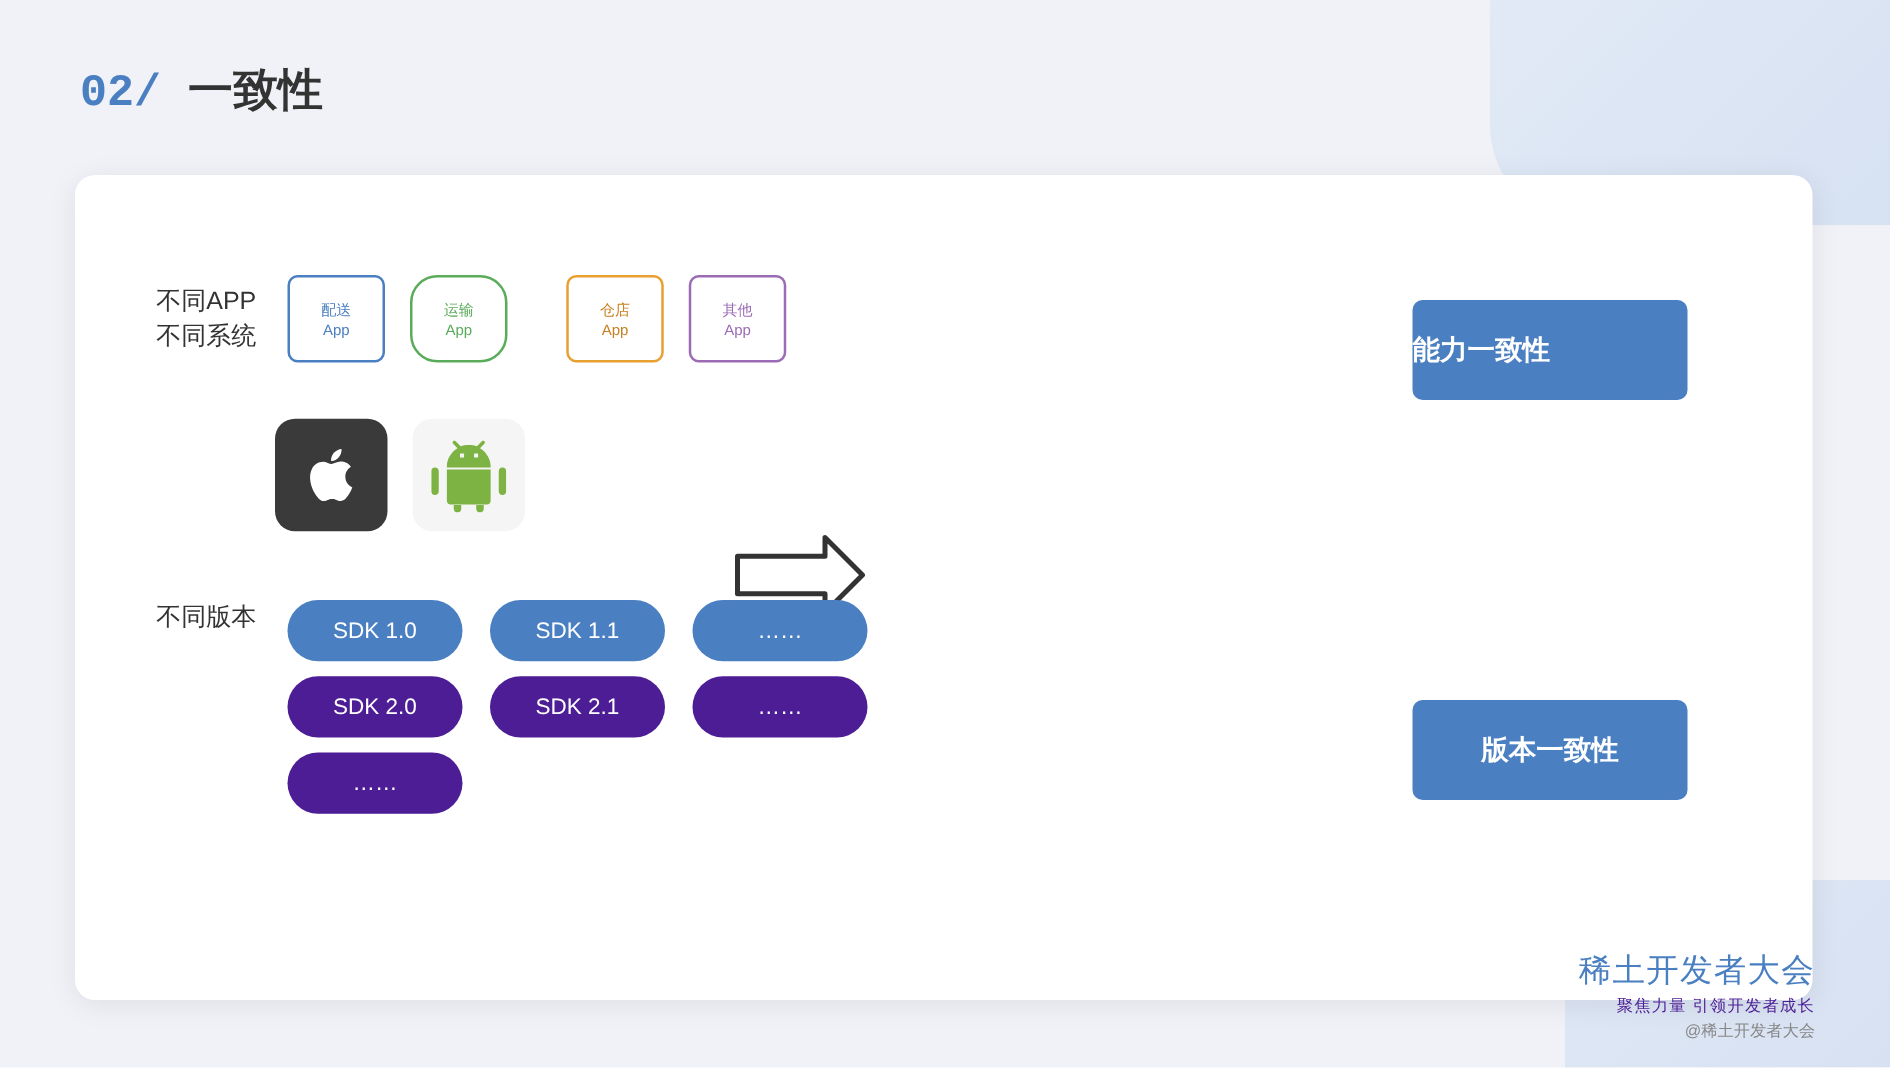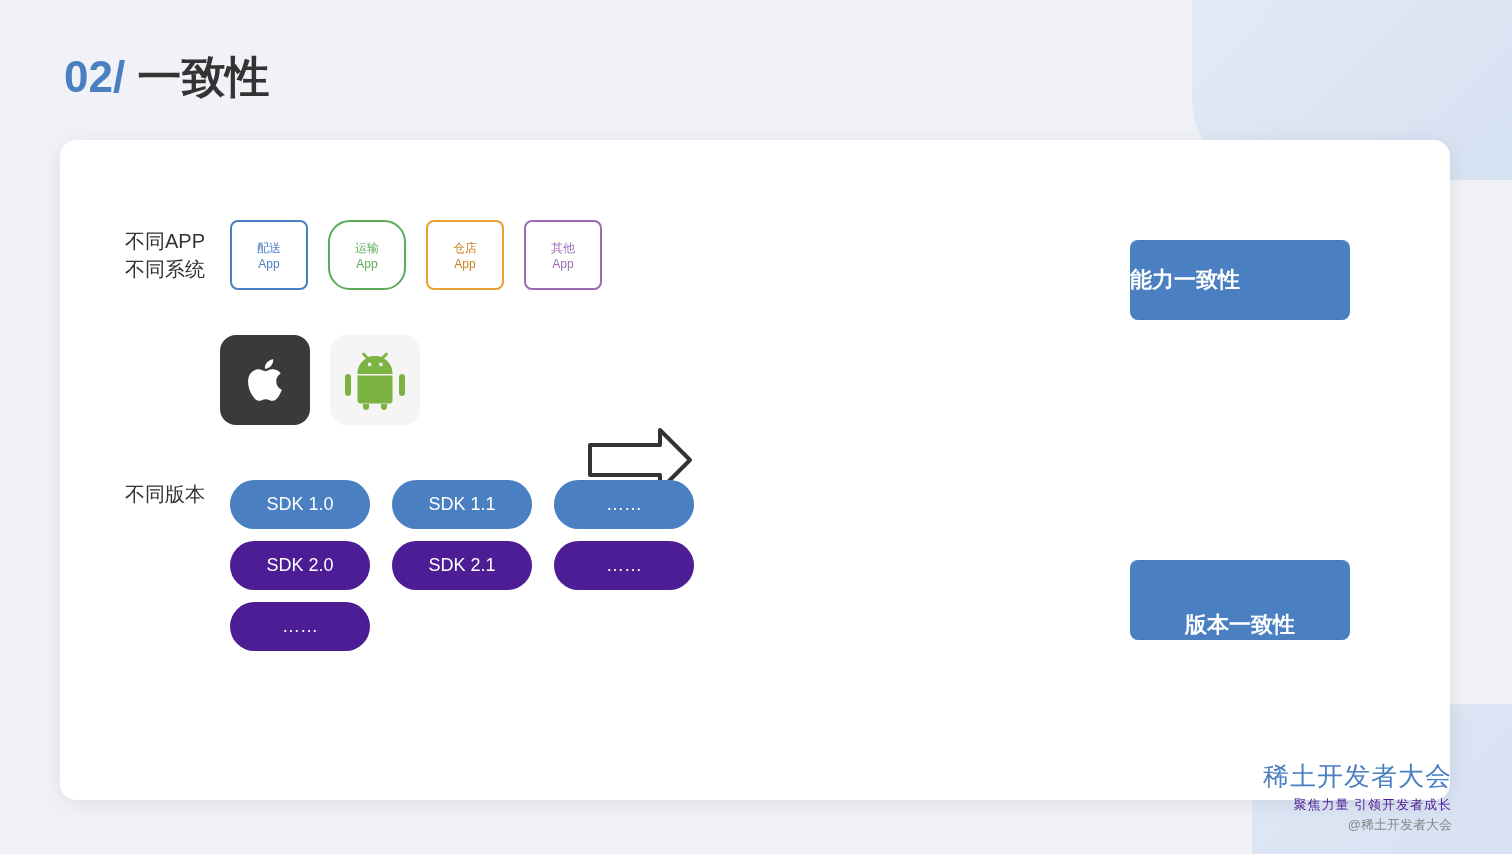--- a/index.html
+++ b/index.html
@@ -28,24 +28,25 @@
       width: 260px; height: 150px;
       background: linear-gradient(135deg, #d0dff5 0%, #bdd0ec 100%);
       border-radius: 80px 0 0 0;
       opacity: 0.5;
       z-index: 0;
     }
 
     .page-title {
       position: absolute;
       top: 48px; left: 64px;
-      font-size: 44px;
+      font-size: 36px;
       font-weight: bold;
       color: #333;
       z-index: 2;
+      font-family: Liberation Mono, monospace;
     }
     .page-title .number {
       color: #4a7fc1;
     }
 
     
     .main-card {
       position: absolute;
       top: 140px; left: 60px;
       width: 1390px;
@@ -81,21 +82,21 @@
       justify-content: center;
       width: 78px;
       height: 70px;
       border-radius: 8px;
       font-size: 12px;
       font-weight: 500;
       border: 2px solid transparent;
     }
     .app-box-blue { border-color: #4a7fc1; color: #4a7fc1; background: #fff; }
     .app-box-green { border-color: #5aab5a; color: #5aab5a; background: #fff; border-radius: 22px; }
-    .app-box-orange { border-color: #e8a030; color: #c88020; background: #fff; }
+    .app-box-orange { border-color: #e8a030; color: #c88020; background: #fff; margin-left: 27px; }
     .app-box-purple { border-color: #9b6bb5; color: #9b6bb5; background: #fff; }
 
     
     .platform-row {
       position: absolute;
       top: 195px; left: 160px;
       display: flex;
       gap: 20px;
     }
 
@@ -171,21 +172,21 @@
       font-weight: 600;
     }
 
     .right-box-version {
       position: absolute;
       top: 420px; right: 100px;
       width: 220px; height: 80px;
       background: #4a7fc1;
       border-radius: 8px;
       display: flex;
-      align-items: flex-end;
+      align-items: center;
       justify-content: center;
       color: #fff;
       font-size: 22px;
       font-weight: 600;
     }
 
     
     .watermark {
       position: absolute;
       bottom: 20px; right: 60px;

